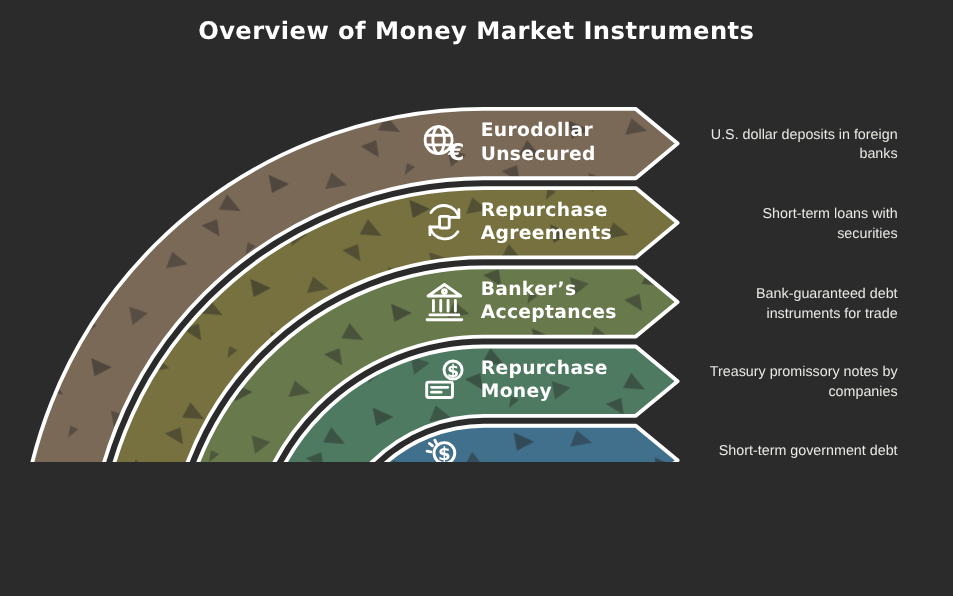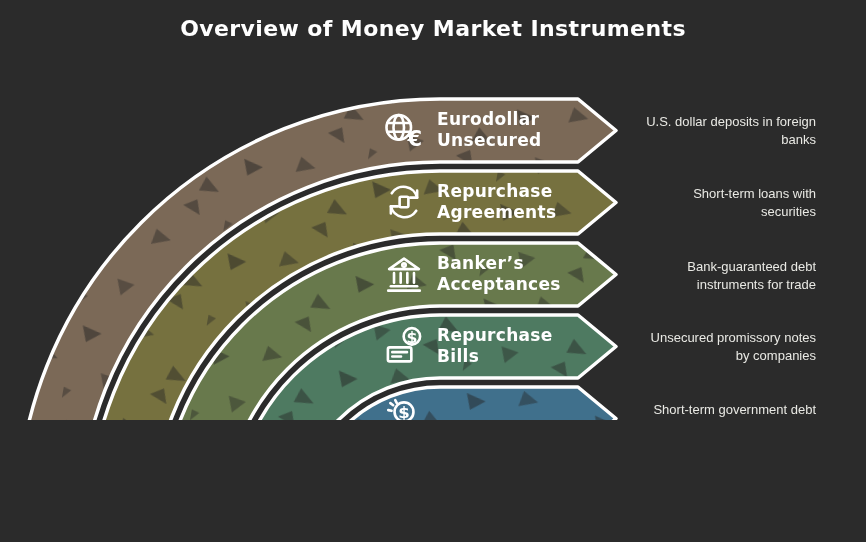--- a/index.html
+++ b/index.html
@@ -134,24 +134,24 @@
         <g class="icon-stroke">
           <circle cx="16.5" cy="6.5" r="4.7"></circle>
           <rect x="2.8" y="12.8" width="13.4" height="8" rx="1"></rect>
           <path d="M5.3 15.5 h8.4 M5.3 18 h5"></path>
         </g>
         <text class="icon-glyph" x="16.5" y="10" text-anchor="middle" font-size="9">$</text>
       </svg>
     </span>
     <div class="band-label">
       <span>Repurchase</span>
-      <span>Bills</span>
+      <span>Money</span>
     </div>
   </div>
-  <div class="band-desc d3">Unsecured promissory notes by companies</div>
+  <div class="band-desc d3">Treasury promissory notes by companies</div>
 
   <div class="band-row r4">
     <span class="band-icon">
       <svg viewBox="0 0 24 24">
         <g class="icon-stroke">
           <circle cx="12" cy="8.5" r="5.4"></circle>
           <path d="M4.2 3.5 l1.6 1.2 M3 7.5 l1.9 .4 M7 1.8 l.9 1.7"></path>
           <path d="M3.5 21 q4 -4.5 8.5 -2 l5.5 1.3"></path>
         </g>
         <text class="icon-glyph" x="12" y="12" text-anchor="middle" font-size="9.5">$</text>

